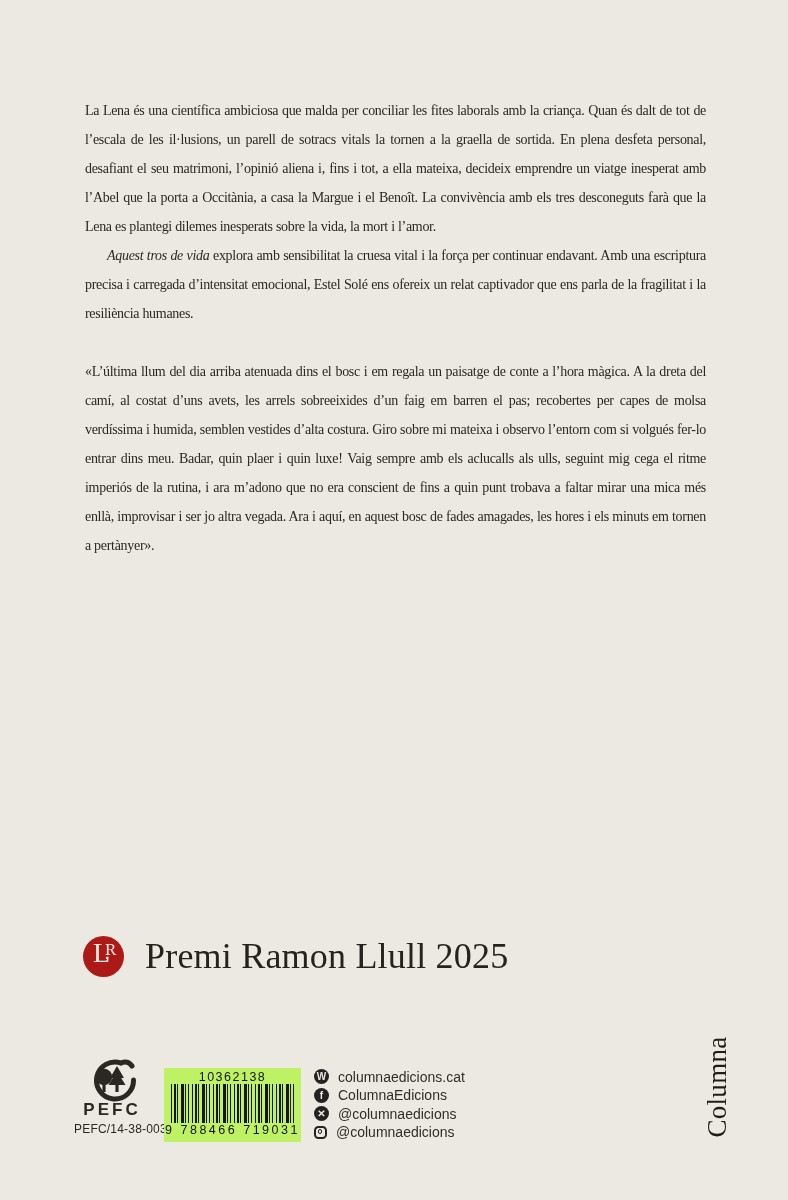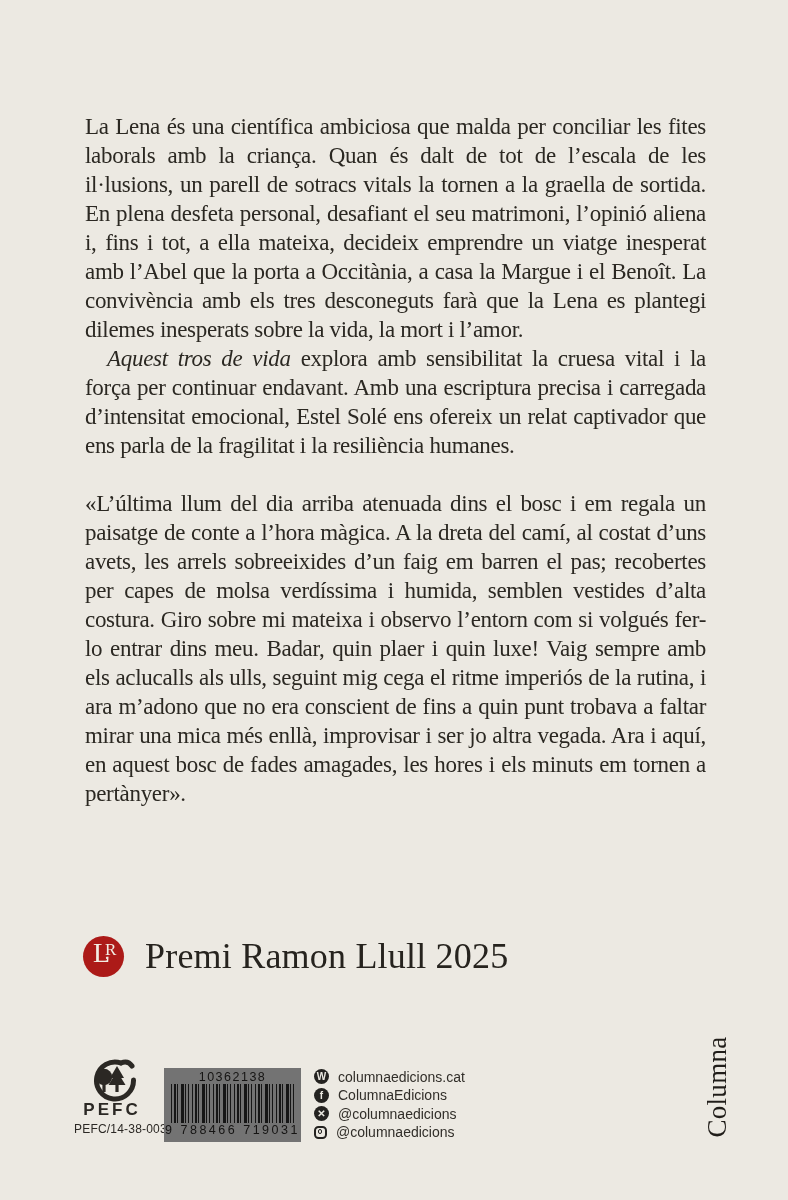--- a/index.html
+++ b/index.html
@@ -7,22 +7,22 @@
     width:788px;height:1200px;
     background:#ECE9E2;
     font-family:"Liberation Serif", serif;
     position:relative;
     overflow:hidden;
   }
   .page{position:absolute;inset:0;}
 
   
   .synopsis{
-    position:absolute;left:85px;top:112px;width:621px;
-    font-size:23px;line-height:29px;letter-spacing:-0.3px;
+    position:absolute;left:85px;top:96px;width:621px;
+    font-size:14px;line-height:29px;letter-spacing:-0.3px;
     color:#2B2822;
   }
   .para{text-align:justify;hyphens:auto;-webkit-hyphens:auto;}
   .para.indent{text-indent:22px;}
   .para.gap{margin-top:29px;}
   .para i{}
 
   
   .award-row{
     position:absolute;left:83px;top:933px;height:46px;
@@ -50,21 +50,21 @@
     font-family:Liberation Sans, sans-serif;font-weight:bold;
     font-size:17px;letter-spacing:3px;margin-top:-2px;color:#2B2824;
   }
   .pefc-license{
     font-family:"Liberation Sans", sans-serif;font-size:12px;
     letter-spacing:0.2px;margin-top:2px;color:#2B2824;white-space:nowrap;
   }
 
   .barcode{
     position:absolute;left:164px;top:1068px;width:137px;height:74px;
-    background:#737373;box-sizing:border-box;padding-top:2px;
+    background:#bef264;box-sizing:border-box;padding-top:2px;
   }
   .bc-top{
     font-family:"Liberation Sans", sans-serif;font-size:12.5px;
     text-align:center;letter-spacing:1.5px;color:#151413;line-height:14px;
   }
   .bc-bars{
     height:39px;margin:0 7px;
     background:repeating-linear-gradient(90deg,
       #161616 0 1px,  transparent 1px 3px,
       #161616 3px 5px, transparent 5px 6px,

